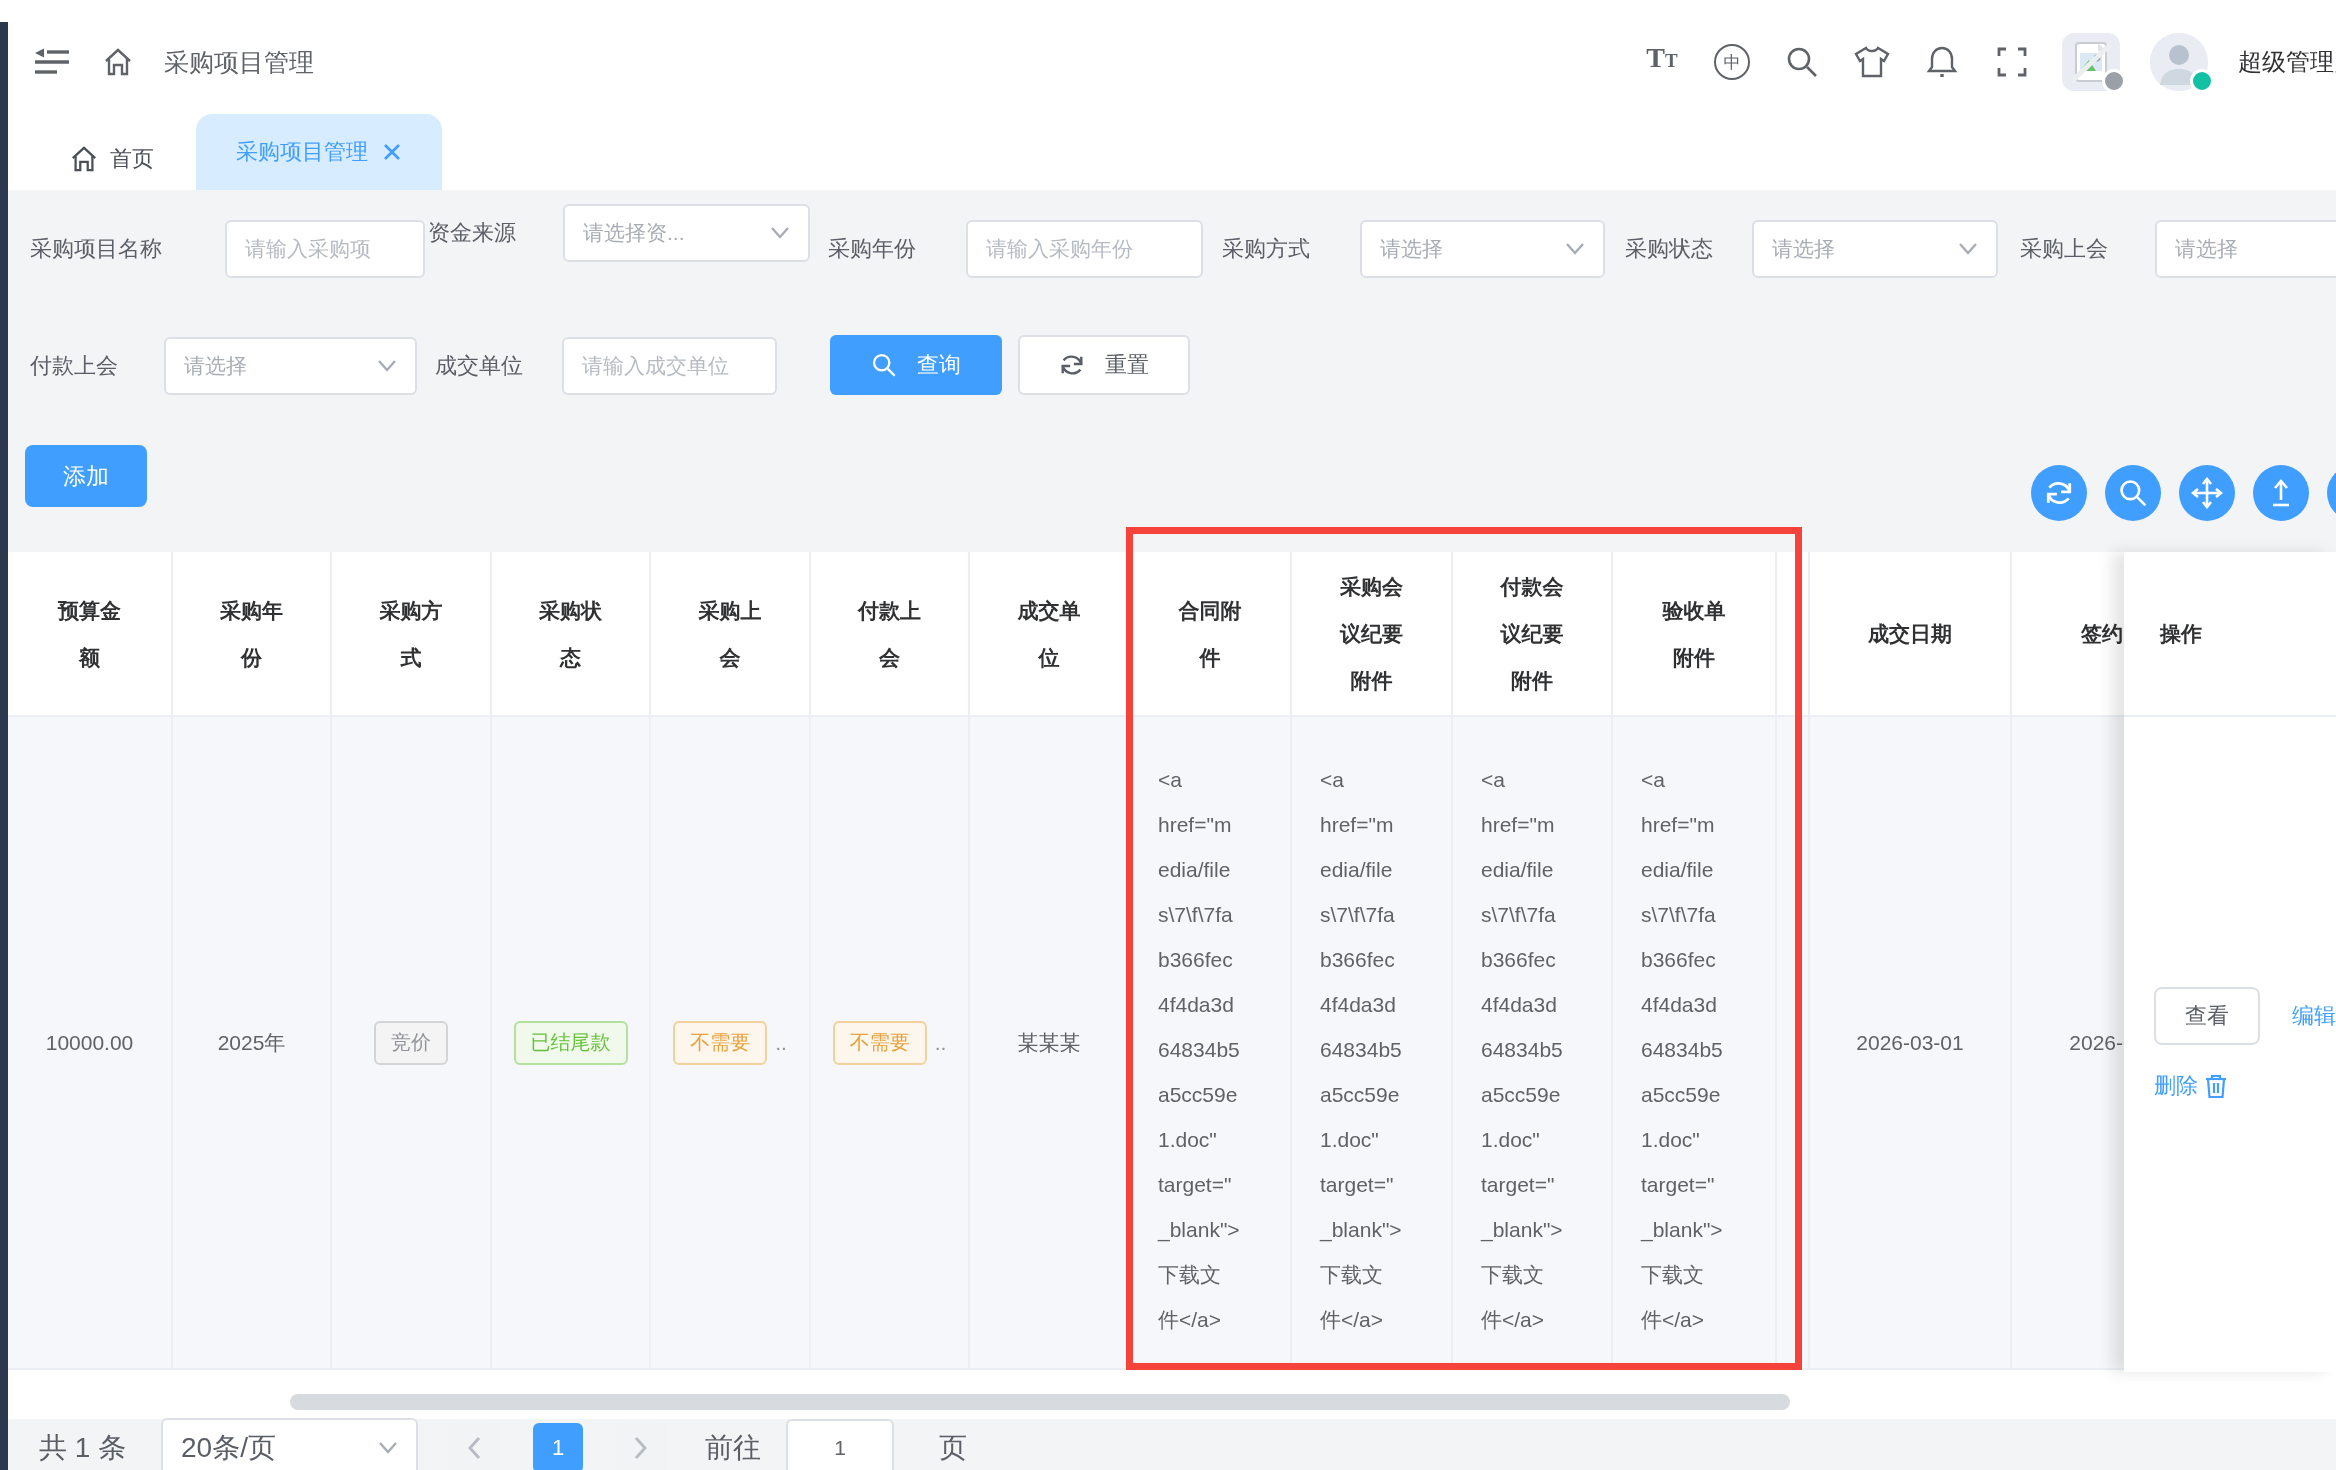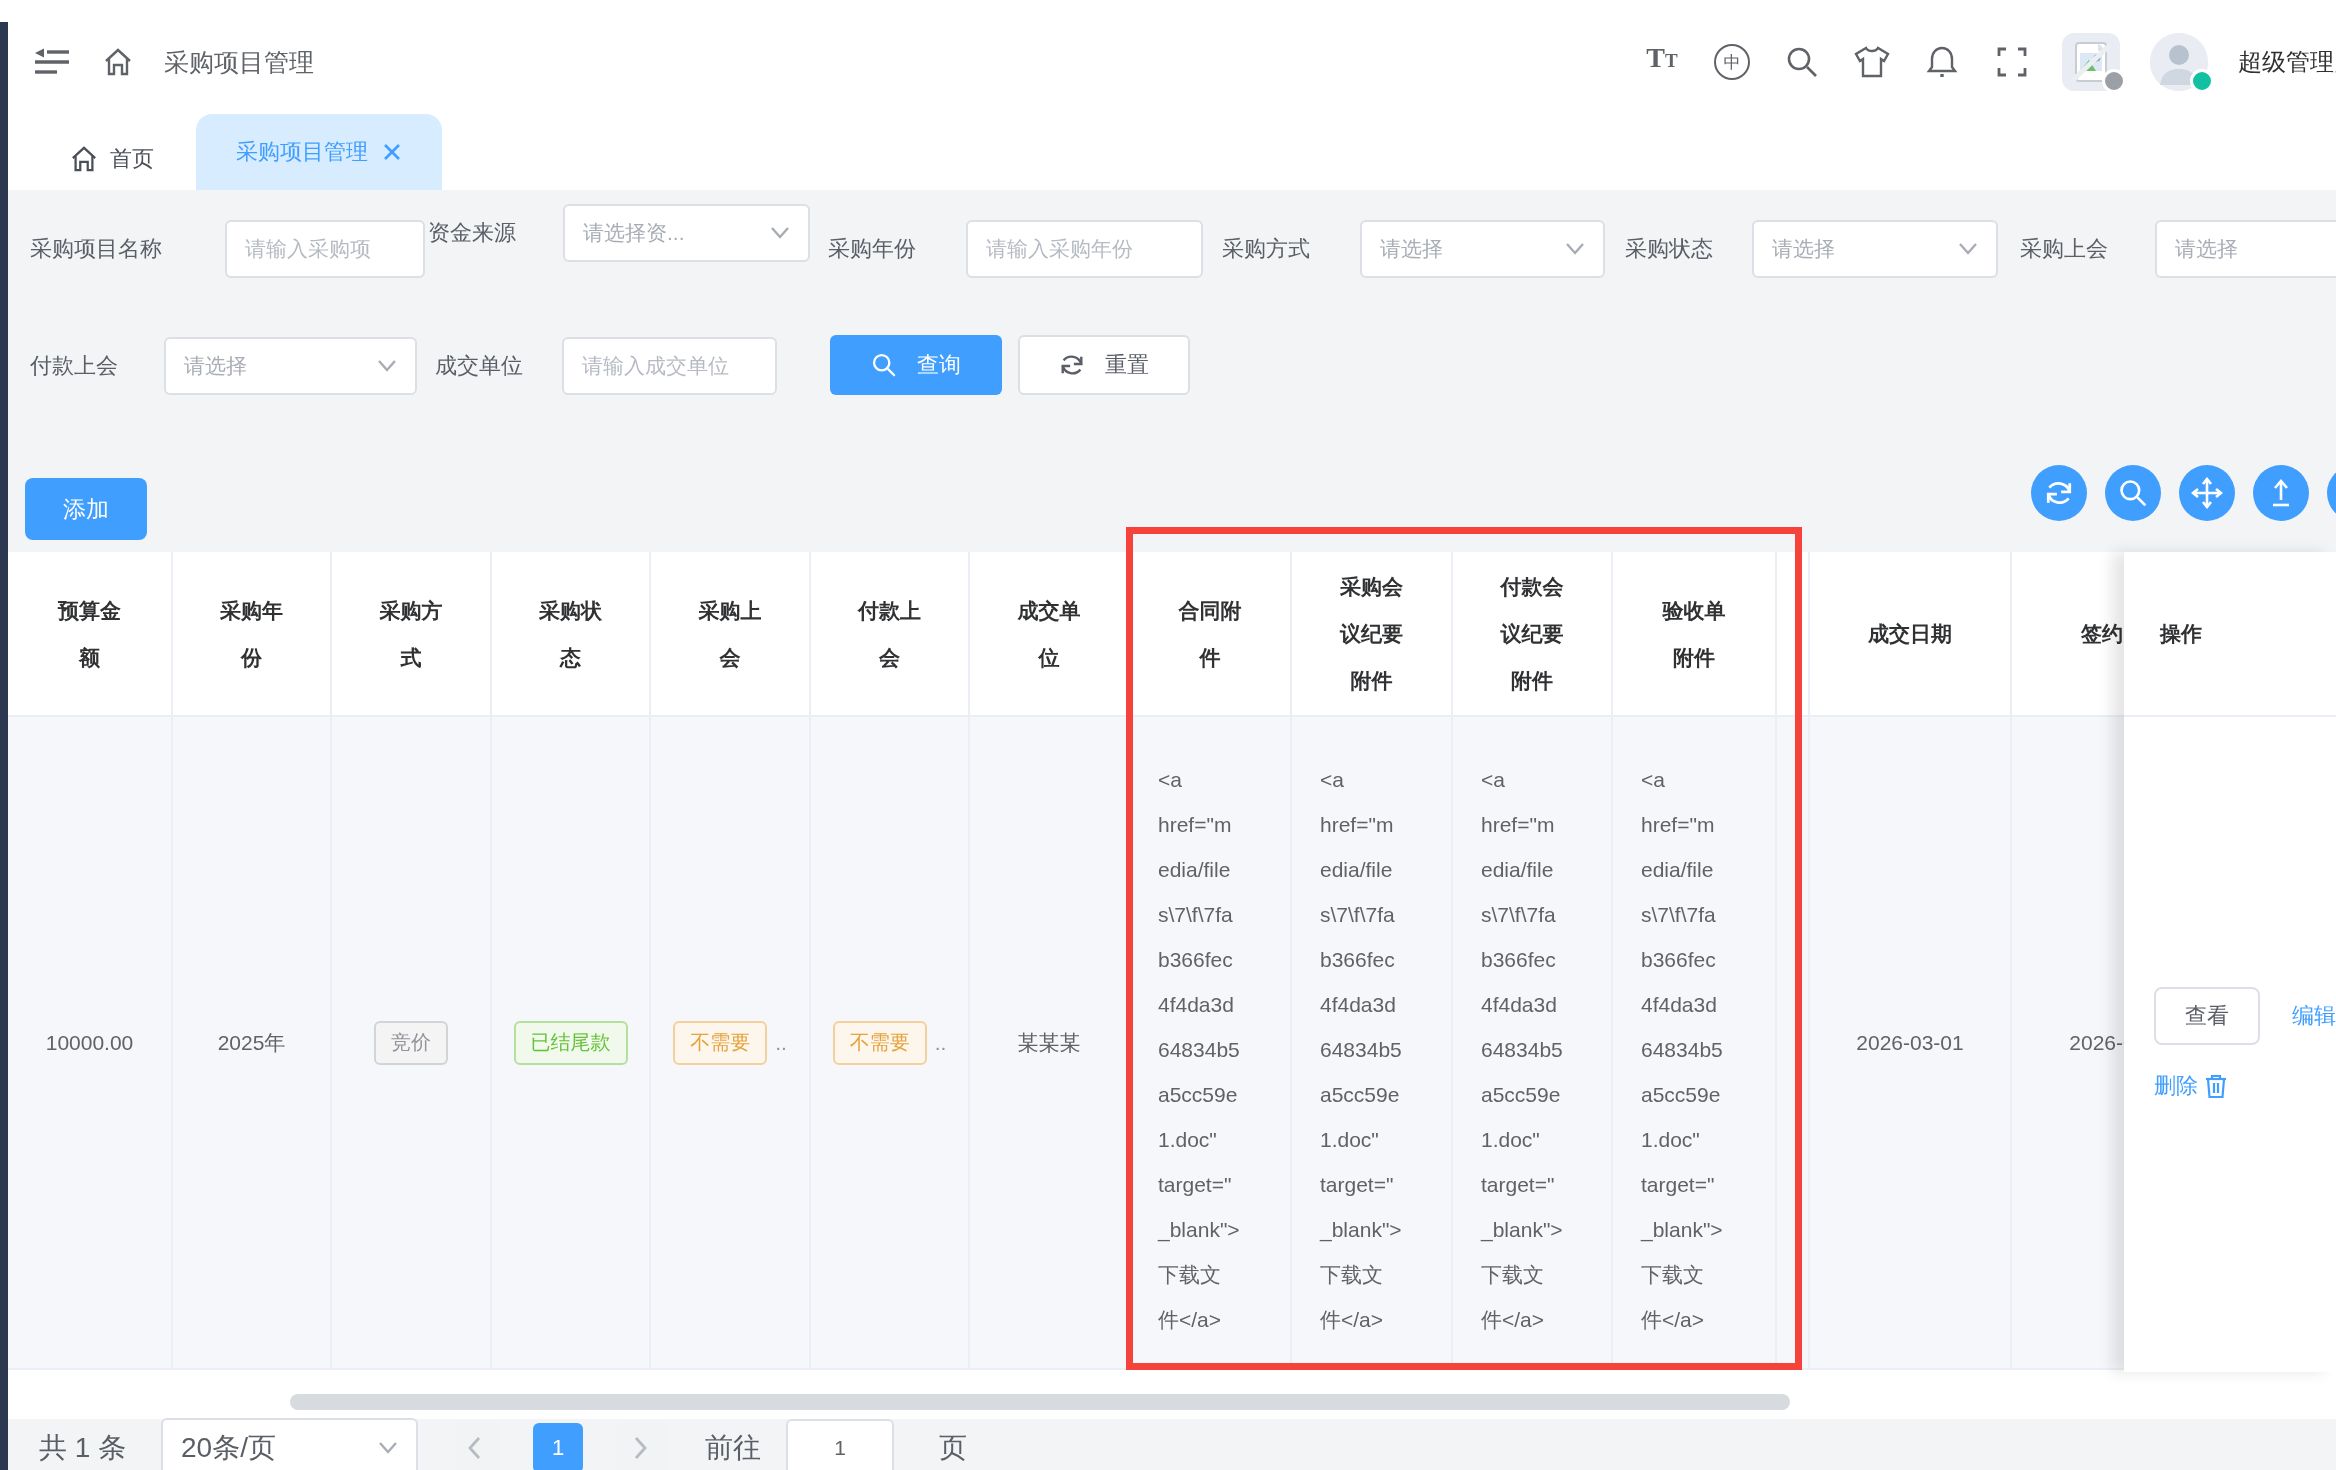--- a/index.html
+++ b/index.html
@@ -28,21 +28,21 @@
   .fgroup{position:absolute;display:flex;align-items:center;gap:16px;height:58px;}
   .flabel{font-size:22px;color:#5a5e66;white-space:nowrap;}
   .finput,.fselect{height:58px;background:#fff;border:2px solid #dcdfe6;border-radius:6px;display:flex;align-items:center;padding:0 18px;font-size:21px;}
   .finput input{border:none;outline:none;width:100%;font-size:21px;font-family:inherit;color:#606266;background:transparent;}
   .finput input::placeholder{color:#b6bbc3;}
   .fselect{justify-content:space-between;cursor:pointer;}
   .fselect .ph{color:#a8adb5;}
   .btn{display:flex;align-items:center;justify-content:center;gap:20px;height:60px;border-radius:6px;font-size:22px;cursor:pointer;border:2px solid transparent;}
   .btn-primary{background:#409eff;color:#fff;}
   .btn-plain{background:#fff;color:#5a5e66;border-color:#dcdfe6;}
-  .add-btn{position:absolute;left:17px;top:288px;width:122px;height:62px;border-radius:8px;font-size:23px;}
+  .add-btn{position:absolute;left:17px;top:255px;width:122px;height:62px;border-radius:8px;font-size:23px;}
   .circ{position:absolute;top:275px;width:56px;height:56px;border-radius:50%;background:#409eff;display:flex;align-items:center;justify-content:center;cursor:pointer;}
   
   .tablecard{position:absolute;left:0;top:362px;width:2328px;height:867px;background:#fff;}
   .thead{display:flex;height:165px;border-bottom:2px solid #ebeef5;}
   .trow{display:flex;height:653px;background:#f5f7fa;border-bottom:2px solid #ebeef5;}
   .cell{flex:none;border-right:2px solid #ebeef5;display:flex;align-items:center;justify-content:center;text-align:center;padding:0 26px;}
   .thead .cell{font-weight:bold;color:#303133;font-size:21px;line-height:47px;padding:0 45px;}
   .trow .cell{font-size:21px;color:#606266;word-break:break-all;line-height:45px;}
   .cell.att{align-items:flex-start;justify-content:flex-start;text-align:left;padding:40px 28px 0 28px;white-space:pre-line;}
   .c1{width:165px;}.c2{width:159px;}.c3{width:160px;}.c4{width:159px;}.c5{width:160px;}

